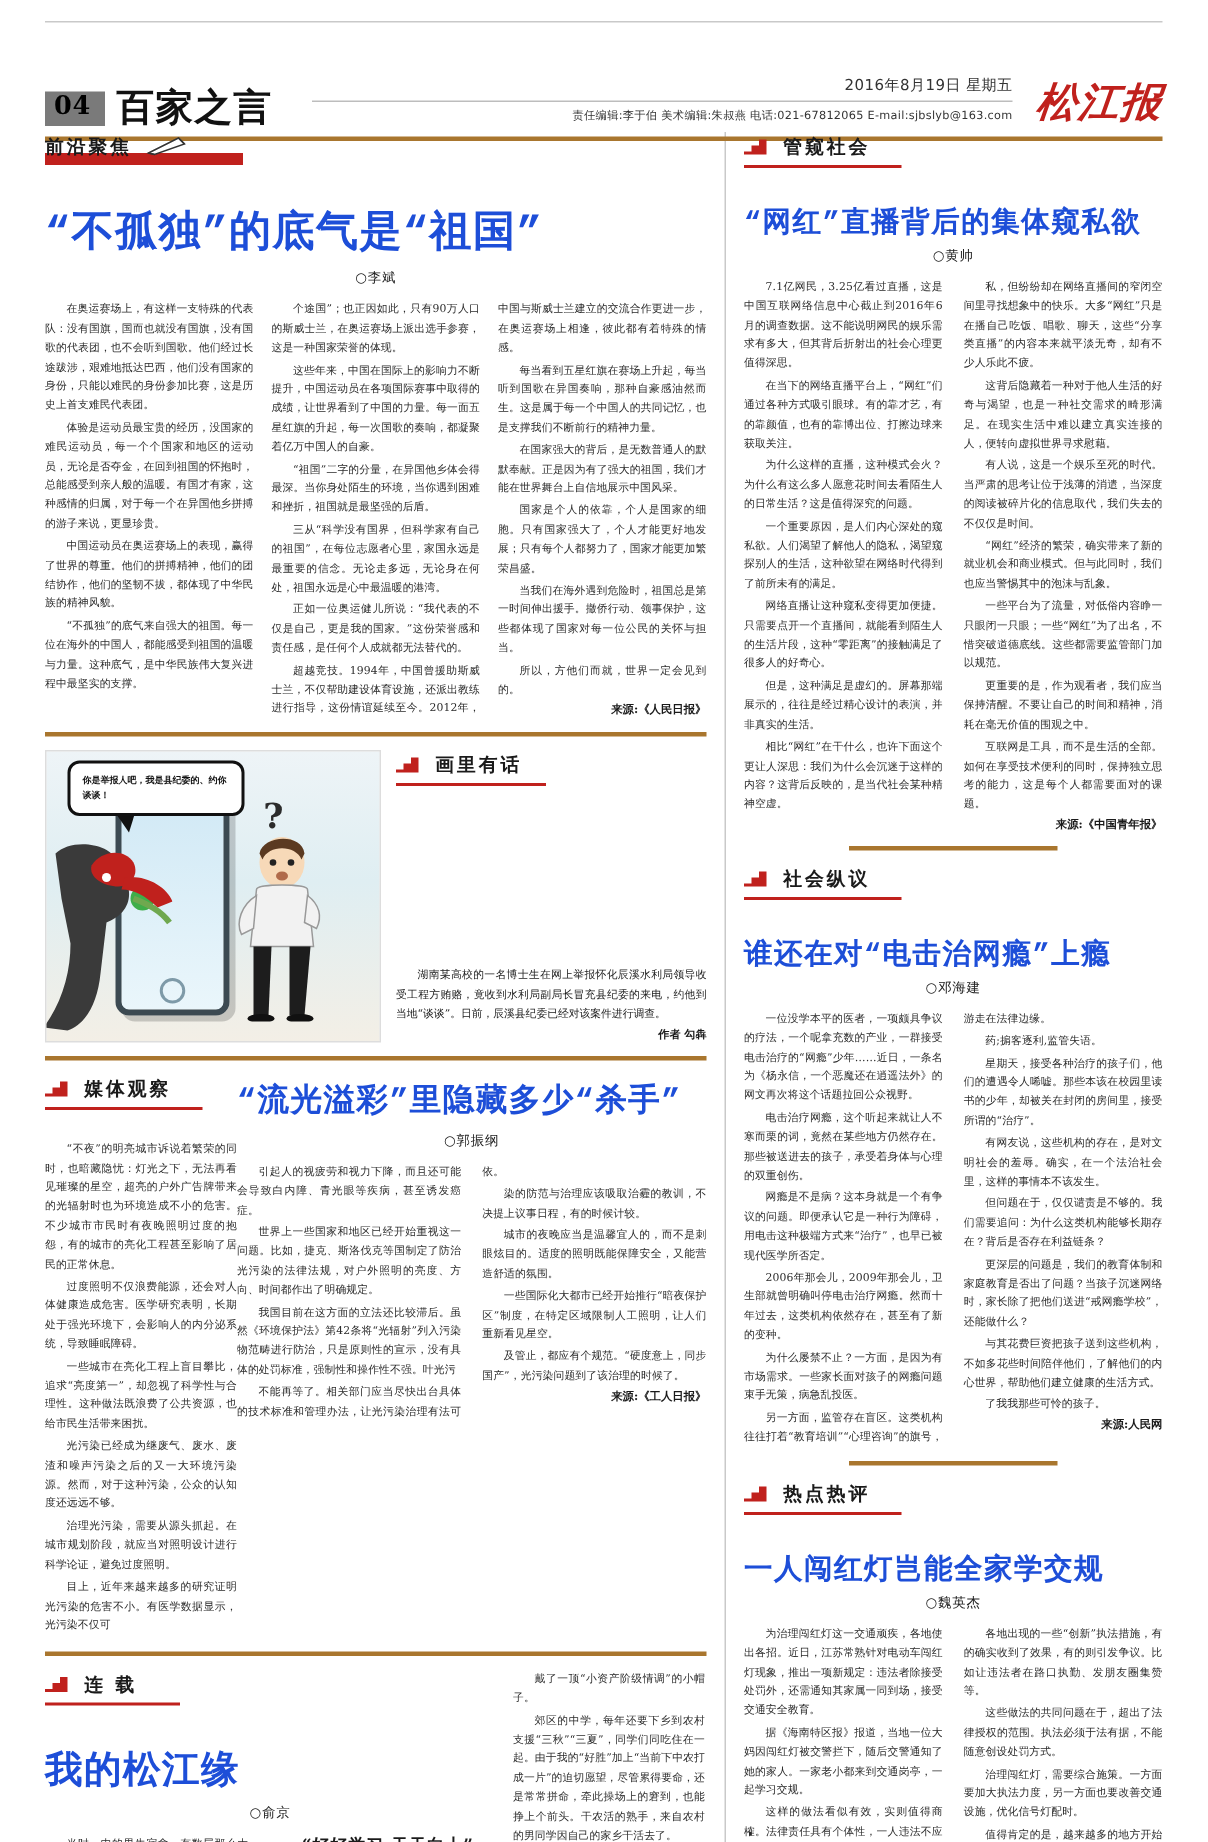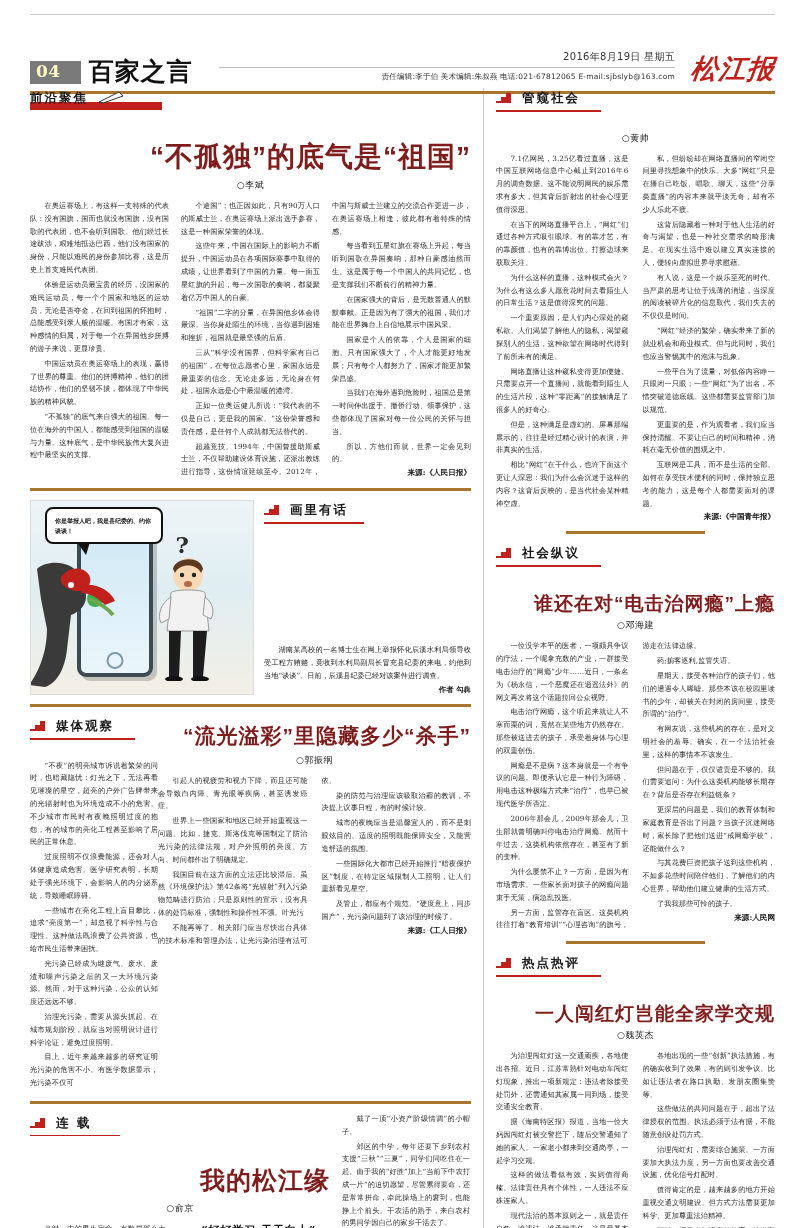--- a/index.html
+++ b/index.html
@@ -12,22 +12,22 @@
     position: relative;
   }
   .page { width: 805px; height: 1228px; position: relative; padding: 0 30px; }
 
   
   .masthead { position: relative; height: 78px; padding-top: 14px; }
   .masthead-rule-top { height: 1px; background: #c9c9c9; width: 100%; margin-bottom: 10px; }
   .masthead-inner { display: flex; align-items: flex-end; justify-content: space-between; }
   .mh-left { display: flex; align-items: flex-end; gap: 8px; }
   .page-num {
-    background: #7a7a7a; color: #fef9c3; font-size: 17px; font-weight: bold;
-    padding: 1px 20px 2px 6px; line-height: 1.15; letter-spacing: 0.5px;
+    background: #7a7a7a; color: #000000; font-size: 17px; font-weight: bold;
+    padding: 1px 9px 2px 6px; line-height: 1.15; letter-spacing: 0.5px;
     font-family: "DejaVu Serif", "Liberation Serif", serif;
   }
   .section-name {
     font-size: 25px; font-weight: bold; letter-spacing: 1px; line-height: 1;
     font-family: "DejaVu Serif", "Liberation Serif", serif; color: #111;
   }
   .mh-center { flex: 1; padding: 0 16px 2px 26px; text-align: right; }
   .mh-date { font-size: 10px; color: #333; margin-bottom: 3px; letter-spacing: .3px; margin-top: 25px; }
   .mh-center-rule { height: 1px; background: #bdbdbd; margin-bottom: 4px; }
   .mh-credits { font-size: 7.5px; color: #333; letter-spacing: .2px; }
@@ -49,23 +49,23 @@
   .sec-label .flag { display: inline-block; vertical-align: middle; margin-right: 5px; }
   .sec-label .txt {
     display: inline-block; vertical-align: middle;
     font-size: 12.5px; font-weight: bold; letter-spacing: 2px;
     font-family: "DejaVu Serif", "Liberation Serif", serif;
   }
   .sec-underline { height: 1.5px; background: #c0211d; margin-top: 2px; }
 
   
   .headline {
-    text-align: right; font-weight: bold;
-    font-family: Liberation Sans, sans-serif;
-    color: #7f1d1d; line-height: 1.18;
+    text-align: left; font-weight: bold;
+    font-family: Liberation Mono, monospace;
+    color: #1d4ed8; line-height: 1.18;
   }
   .h-xl { font-size: 28px; letter-spacing: 1px; margin: 10px 0 6px; }
   .h-lg { font-size: 21px; letter-spacing: 1px; margin: 8px 0 5px; }
   .h-md { font-size: 19px; letter-spacing: 1px; margin: 6px 0 4px; }
   .byline { text-align: center; font-size: 9px; color: #222; margin-bottom: 8px; letter-spacing: .5px; }
   .subhead {
     font-size: 11.5px; font-weight: bold; text-align: center;
     font-family: "DejaVu Serif", "Liberation Serif", serif;
     margin: 6px 0 4px; letter-spacing: .5px;
   }
@@ -331,20 +331,21 @@
       <div>
         <div class="sec-label">
           <span class="flag">
             <svg width="16" height="12" viewBox="0 0 16 12">
                 <path d="M0 9 L5 9 L5 5 L10 5 L10 1 L15 1 L15 11 L0 11 Z" fill="#c0211d"></path>
               </svg>
           </span>
           <span class="txt">管窥社会</span>
           <div class="sec-underline" style="width:105px"></div>
         </div>
+        <div class="headline h-md">“网红”直播背后的集体窥私欲</div>
         <div class="byline">○黄帅</div>
         <div class="cols2">
           <p class="btext">7.1亿网民，3.25亿看过直播，这是中国互联网络信息中心截止到2016年6月的调查数据。这不能说明网民的娱乐需求有多大，但其背后折射出的社会心理更值得深思。</p>
           <p class="btext">在当下的网络直播平台上，“网红”们通过各种方式吸引眼球。有的靠才艺，有的靠颜值，也有的靠博出位、打擦边球来获取关注。</p>
           <p class="btext">为什么这样的直播，这种模式会火？为什么有这么多人愿意花时间去看陌生人的日常生活？这是值得深究的问题。</p>
           <p class="btext">一个重要原因，是人们内心深处的窥私欲。人们渴望了解他人的隐私，渴望窥探别人的生活，这种欲望在网络时代得到了前所未有的满足。</p>
           <p class="btext">网络直播让这种窥私变得更加便捷。只需要点开一个直播间，就能看到陌生人的生活片段，这种“零距离”的接触满足了很多人的好奇心。</p>
           <p class="btext">但是，这种满足是虚幻的。屏幕那端展示的，往往是经过精心设计的表演，并非真实的生活。</p>
           <p class="btext">相比“网红”在干什么，也许下面这个更让人深思：我们为什么会沉迷于这样的内容？这背后反映的，是当代社会某种精神空虚。</p>
           <p class="btext">私，但纷纷却在网络直播间的窄闭空间里寻找想象中的快乐。大多“网红”只是在播自己吃饭、唱歌、聊天，这些“分享类直播”的内容本来就平淡无奇，却有不少人乐此不疲。</p>

